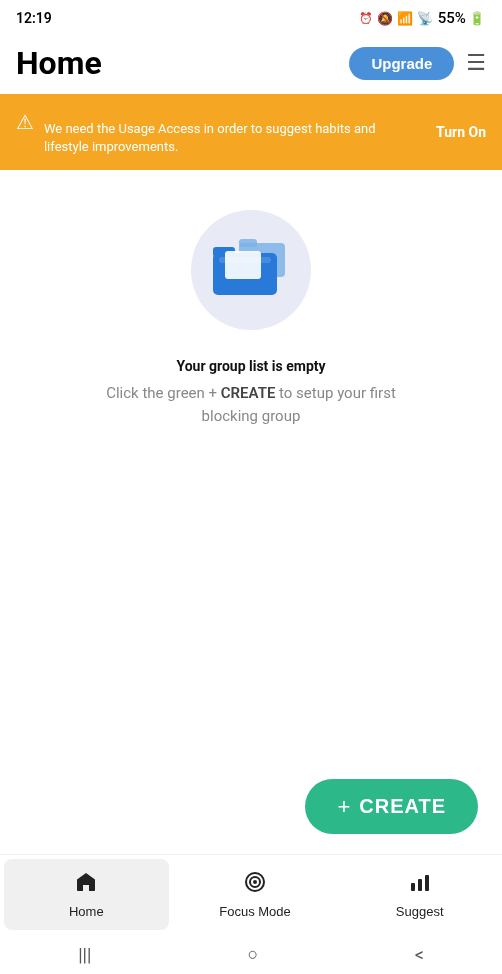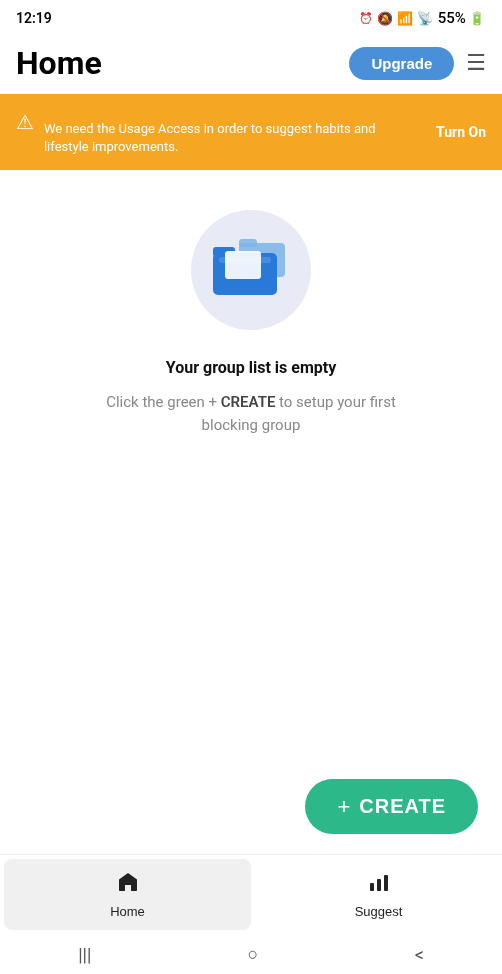--- a/index.html
+++ b/index.html
@@ -137,25 +137,25 @@
       align-items: center;
       justify-content: center;
       margin-bottom: 28px;
     }
     .folder-svg {
       width: 80px;
       height: 70px;
     }
 
     .empty-title {
-      font-size: 16px;
+      font-size: 14px;
       font-weight: 700;
       color: #111;
       text-align: center;
-      margin-bottom: 14px;
+      margin-bottom: 8px;
     }
     .empty-desc {
       font-size: 15px;
       color: #888;
       text-align: center;
       line-height: 1.5;
       max-width: 320px;
     }
     .empty-desc strong {
       color: #444;
@@ -323,20 +323,30 @@
 
     <button class="nav-item active">
       <span class="nav-icon">
         <svg width="24" height="24" viewBox="0 0 24 24" fill="none" xmlns="http://www.w3.org/2000/svg">
           <path d="M3 9.5L12 3L21 9.5V20C21 20.55 20.55 21 20 21H15V15H9V21H4C3.45 21 3 20.55 3 20V9.5Z" fill="#222"></path>
         </svg>
       </span>
       <span class="nav-label">Home</span>
     </button>
 
+    <button class="nav-item">
+      <span class="nav-icon">
+        <svg width="24" height="24" viewBox="0 0 24 24" fill="none" xmlns="http://www.w3.org/2000/svg">
+          <circle cx="12" cy="12" r="9" stroke="#222" stroke-width="2"></circle>
+          <circle cx="12" cy="12" r="5" stroke="#222" stroke-width="2"></circle>
+          <circle cx="12" cy="12" r="2" fill="#222"></circle>
+        </svg>
+      </span>
+      <span class="nav-label">Focus Mode</span>
+    </button>
 
     <button class="nav-item">
       <span class="nav-icon">
         <svg width="24" height="24" viewBox="0 0 24 24" fill="none" xmlns="http://www.w3.org/2000/svg">
           <rect x="3" y="13" width="4" height="8" rx="1" fill="#222"></rect>
           <rect x="10" y="9" width="4" height="12" rx="1" fill="#222"></rect>
           <rect x="17" y="5" width="4" height="16" rx="1" fill="#222"></rect>
         </svg>
       </span>
       <span class="nav-label">Suggest</span>

